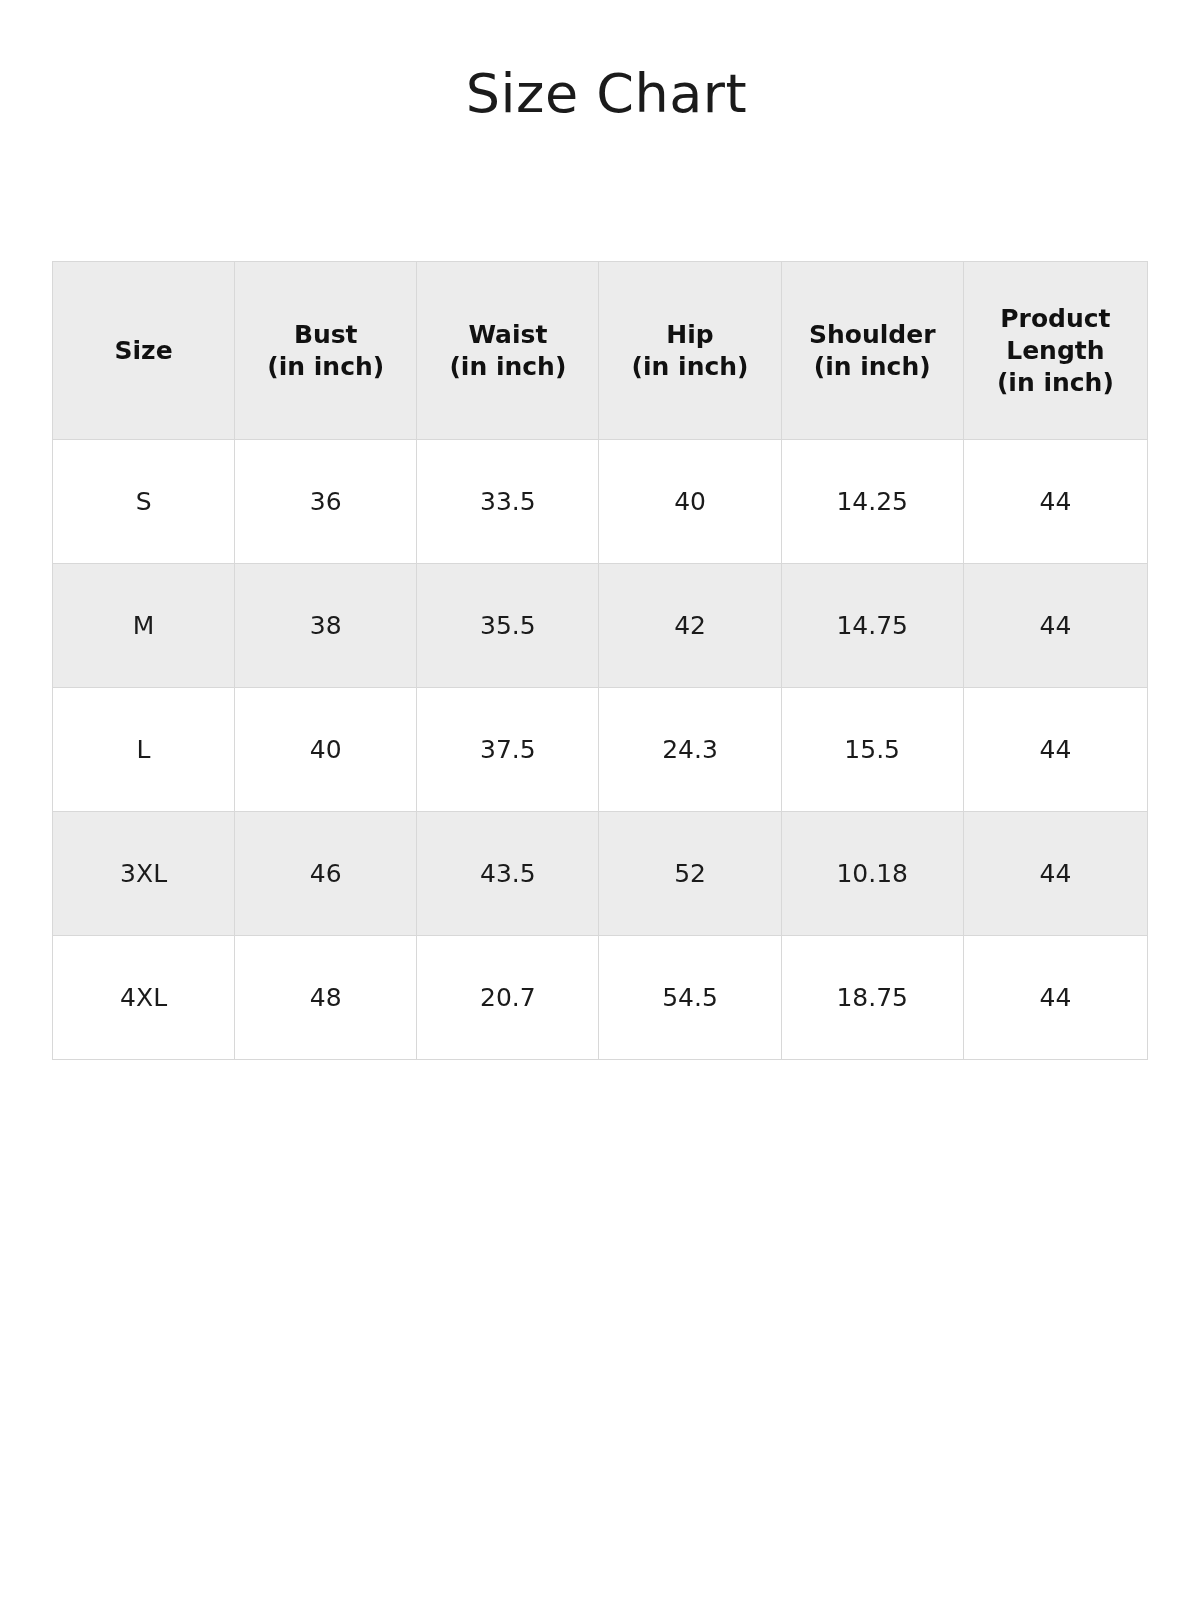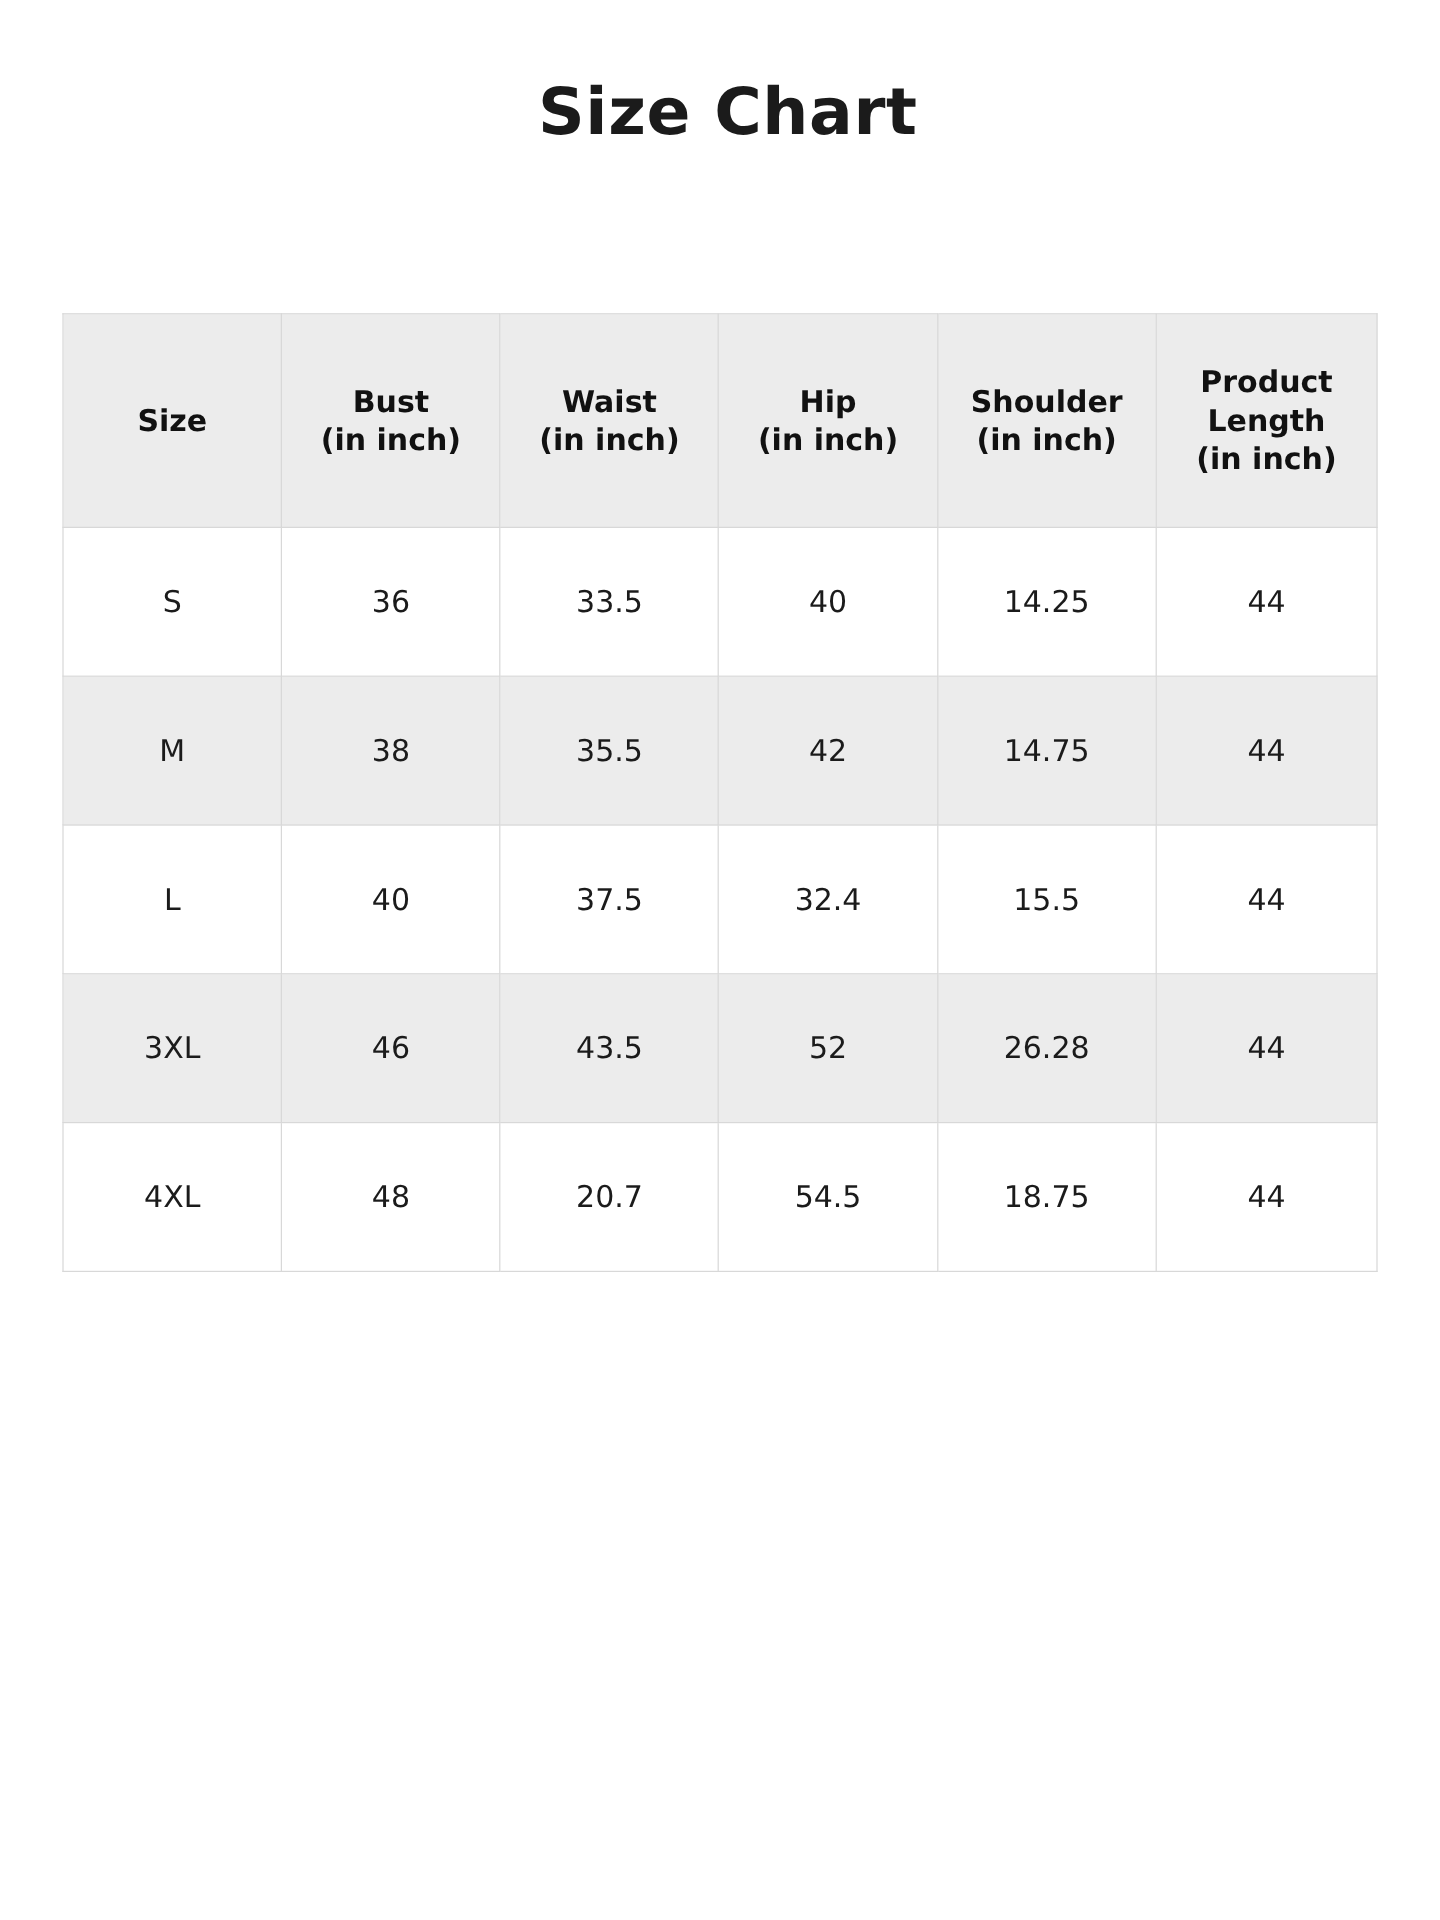--- a/index.html
+++ b/index.html
@@ -16,21 +16,21 @@
   }
   .page {
     width: 1200px;
     height: 1600px;
     position: relative;
     box-sizing: border-box;
   }
   .title {
     text-align: center;
     font-family: "DejaVu Sans", sans-serif;
-    font-weight: 700;
+    font-weight: 400;
     font-size: 54px;
     letter-spacing: 0.5px;
     color: #1b1b1b;
     margin: 62px 0 0 13px;
     line-height: 1.2;
   }
   .table-wrap {
     position: absolute;
     left: 52px;
     top: 199px;
@@ -134,30 +134,30 @@
           <td>38</td>
           <td>35.5</td>
           <td>42</td>
           <td>14.75</td>
           <td>44</td>
         </tr>
         <tr>
           <td>L</td>
           <td>40</td>
           <td>37.5</td>
-          <td>32.4</td>
+          <td>24.3</td>
           <td>15.5</td>
           <td>44</td>
         </tr>
         <tr class="alt">
           <td>3XL</td>
           <td>46</td>
           <td>43.5</td>
           <td>52</td>
-          <td>26.28</td>
+          <td>10.18</td>
           <td>44</td>
         </tr>
         <tr>
           <td>4XL</td>
           <td>48</td>
           <td>20.7</td>
           <td>54.5</td>
           <td>18.75</td>
           <td>44</td>
         </tr>

